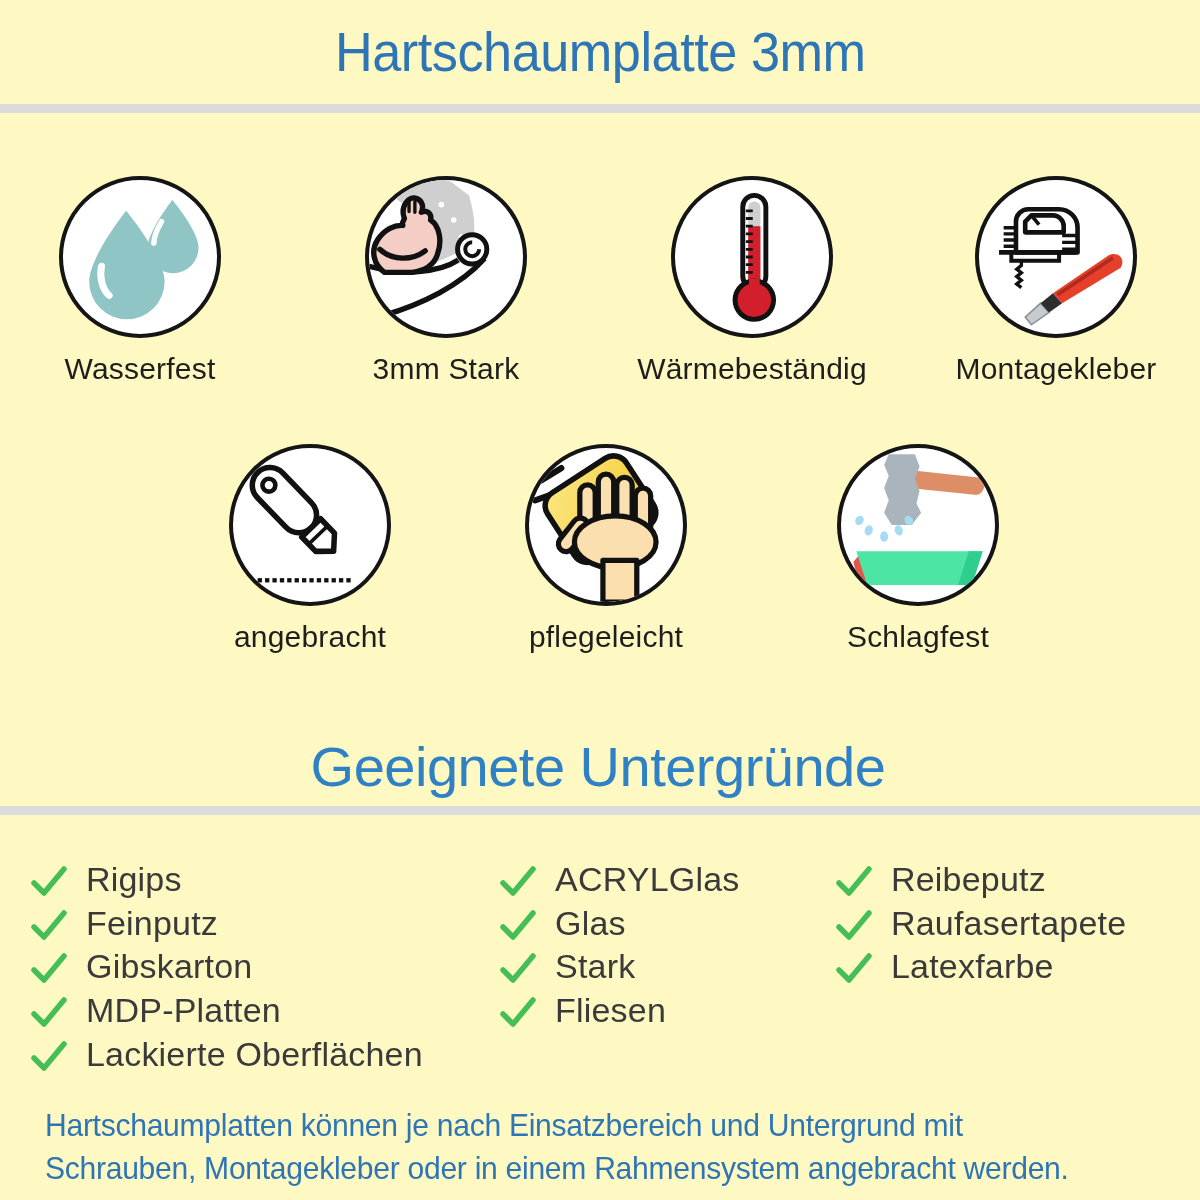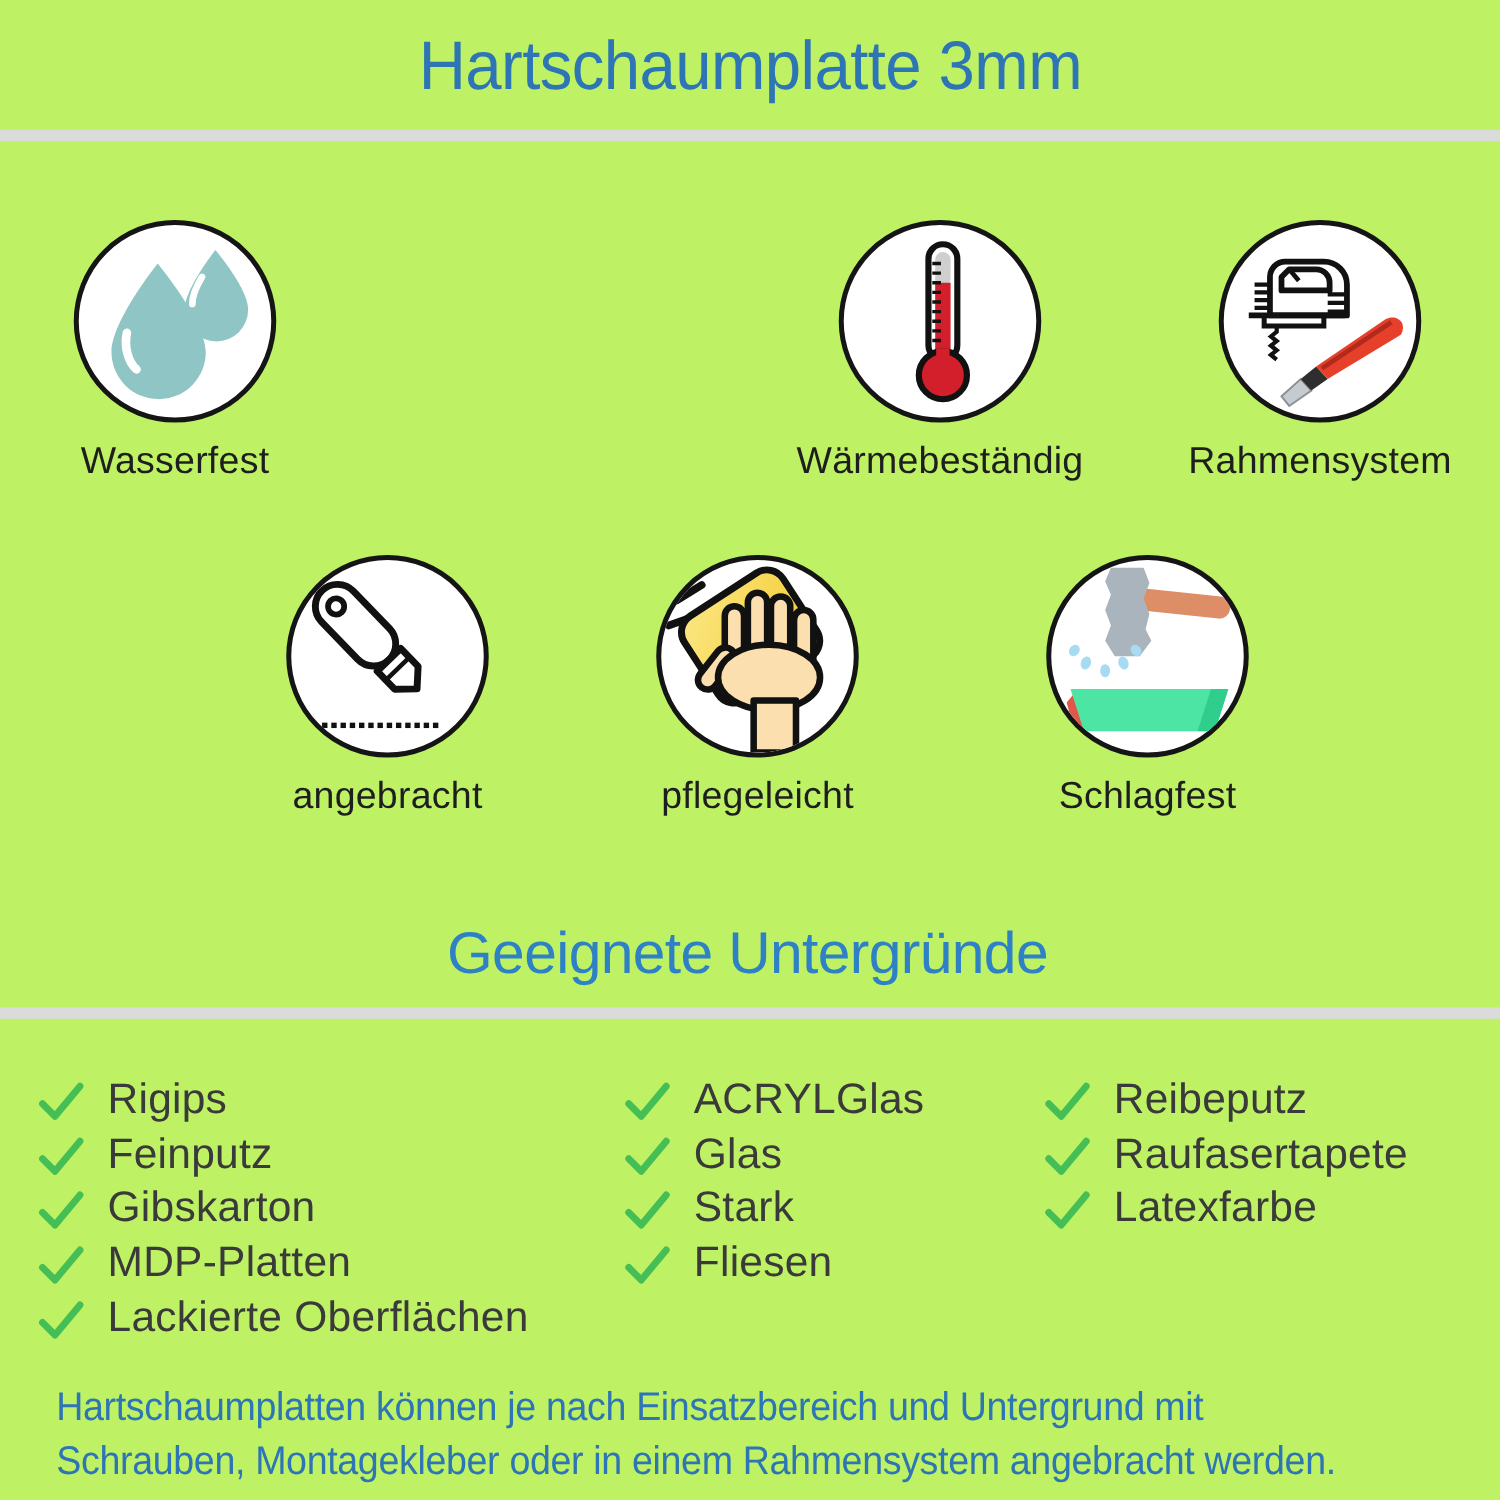--- a/index.html
+++ b/index.html
@@ -4,21 +4,21 @@
 <style>
   :root{
     --title-blue:#2E75B6;
     --section-blue:#2F81C5;
     --check-green:#45BF55;
     --text-dark:#3A3A3A;
     --divider-gray:#DBDBDB;
   }
   html,body{margin:0;padding:0;background:#fff;}
   .canvas{
-    position:relative;width:1200px;height:1200px;background:#bef264;overflow:hidden;
+    position:relative;width:1200px;height:1200px;background:#fef9c3;overflow:hidden;
     font-family:"Liberation Sans","DejaVu Sans",sans-serif;
   }
   .title{
     position:absolute;top:20px;left:0;right:0;margin:0;
     text-align:center;font-weight:400;font-size:55px;color:var(--title-blue);
   }
   .title span{display:inline-block;transform:scaleX(.95);letter-spacing:-.5px;}
   .bar{position:absolute;left:0;right:0;height:9px;background:var(--divider-gray);}
   .bar1{top:104px;}
   .bar2{top:806px;}
@@ -26,21 +26,21 @@
   .p0{left:-10px;top:176px}.p1{left:296px;top:176px}.p2{left:602px;top:176px}.p3{left:906px;top:176px}
   .p4{left:160px;top:444px}.p5{left:456px;top:444px}.p6{left:768px;top:444px}
   .circle{
     width:162px;height:162px;border-radius:50%;border:4px solid #151515;
     box-sizing:border-box;background:#fff;overflow:hidden;
   }
   .circle svg{width:100%;height:100%;display:block;}
   .flabel{margin-top:14px;font-size:30px;color:#1E1E1E;letter-spacing:.2px;white-space:nowrap;}
   .subtitle{
     position:absolute;top:734px;left:0;right:4px;margin:0;text-align:center;
-    font-weight:400;font-size:47px;color:var(--section-blue);letter-spacing:-.5px;
+    font-weight:400;font-size:56px;color:var(--section-blue);letter-spacing:-.5px;
   }
   .col{position:absolute;top:855px;}
   .c1{left:28px}.c2{left:497px}.c3{left:833px}
   .item{display:flex;align-items:flex-end;height:43.8px;}
   .check{width:42px;height:36px;flex:0 0 auto;margin-right:16px;}
   .itxt{font-size:34px;color:var(--text-dark);white-space:nowrap;letter-spacing:.2px;}
   .footer{
     position:absolute;left:45px;top:1104px;color:var(--title-blue);
     font-size:32px;line-height:43px;transform:scaleX(.94);transform-origin:left top;
     white-space:nowrap;letter-spacing:-.3px;
@@ -59,20 +59,38 @@
       <svg viewBox="0 0 100 100">
         <path d="M41 20 C41 20 17 50 17 66 A24.5 24.5 0 0 0 66 66 C66 50 41 20 41 20 Z" fill="#8FC6C5"></path>
         <path d="M71 13 C71 13 55 33 55 44 A16.5 16.5 0 0 0 88 44 C88 33 71 13 71 13 Z" fill="#8FC6C5"></path>
         <path d="M25 56 C23.5 63 25.5 71 30 75" stroke="#fff" stroke-width="4.5" fill="none" stroke-linecap="round"></path>
         <path d="M64 27 C61 32 59 37 59 41" stroke="#fff" stroke-width="3.5" fill="none" stroke-linecap="round"></path>
       </svg>
     </div>
     <div class="flabel">Wasserfest</div>
   </div>
 
+  <div class="feature p1">
+    <div class="circle">
+      <svg viewBox="0 0 100 100">
+        <path d="M17 12 C28 3 41 -3 53 1 L65 10 C68.5 22 69.5 32 67 43 L38 56 C44 37 33 21 17 12 Z" fill="#CFCFCF"></path>
+        <circle cx="47" cy="16" r="1.8" fill="#fff"></circle>
+          <circle cx="55" cy="26" r="1.8" fill="#fff"></circle>
+          <circle cx="60" cy="37" r="1.8" fill="#fff"></circle>
+        <circle cx="67" cy="45" r="9.5" fill="#fff" stroke="#111" stroke-width="3.2"></circle>
+        <path d="M67 40.5 a4.5 4.5 0 1 0 4.5 4.5" stroke="#111" stroke-width="2.6" fill="none"></path>
+        <path d="M0 56 C22 62 45 60.5 58 52" stroke="#111" stroke-width="3.5" fill="none"></path>
+        <path d="M9 88 C34 81 60 68 75 51" stroke="#111" stroke-width="3.5" fill="none"></path>
+        <path d="M23 25 C20 17 26 10 31 12 C35 13.5 35.5 18 34 21 C37 19 41 21.5 40 26 C46 30 47.5 40 44.5 48 C42.5 55 36 59 28 60 L10 60 C3 55 1 46 5.5 39 C10 32 17 29 22 29.5 C21 28 22.5 26.5 23 25 Z" fill="#F4CDC5" stroke="#111" stroke-width="3.5" stroke-linejoin="round"></path>
+        <path d="M26 13.5 L26 20.5 M29.8 14 L29.8 21" stroke="#111" stroke-width="2.2" stroke-linecap="round"></path>
+        <path d="M7 45 C15 52.5 28 52.5 36.5 46" stroke="#111" stroke-width="3.5" fill="none" stroke-linecap="round"></path>
+      </svg>
+    </div>
+    <div class="flabel">3mm Stark</div>
+  </div>
 
   <div class="feature p2">
     <div class="circle">
       <svg viewBox="0 0 100 100">
         <rect x="44" y="10" width="15" height="60" rx="7.5" fill="#fff" stroke="#111" stroke-width="3.2"></rect>
         <rect x="47.5" y="14" width="8" height="18" rx="4" fill="#CFCFCF"></rect>
         <rect x="47.5" y="30" width="8" height="42" fill="#D31F2B"></rect>
         <g stroke="#111" stroke-width="1.8">
           <path d="M46 20 h4.5M46 25 h4.5M46 30 h4.5M46 35 h4.5M46 40 h4.5M46 45 h4.5M46 50 h4.5M46 55 h4.5M46 60 h4.5"></path>
         </g>
@@ -95,21 +113,21 @@
         <path d="M16 31 h8 M16 35 h8 M16 39 h8 M16 43 h8" stroke="#111" stroke-width="2.2"></path>
         <path d="M13 47 h50" stroke="#111" stroke-width="3"></path>
         <path d="M21 47 v5.5 h31 v-5.5" stroke="#111" stroke-width="2.6" fill="none"></path>
         <path d="M27.5 52.5 v3 l-3 2.4 3 2.4 -3 2.4 3 2.4 -3 2.4 3 2.4" stroke="#111" stroke-width="2.2" fill="none"></path>
         <polygon points="30,89 40,80 45.5,86 34,94" fill="#C6CBD0" stroke="#8A9096" stroke-width="1"></polygon>
         <polygon points="40,80 48,73.5 54,80 45.5,86" fill="#2E2E2E"></polygon>
         <path d="M48 73.5 L84 49 C90 46 95.5 51 92 57 L54 80 Z" fill="#E6402B"></path>
         <path d="M51 74.5 L87 50.5" stroke="#B22A1B" stroke-width="2.4"></path>
       </svg>
     </div>
-    <div class="flabel">Rahmensystem</div>
+    <div class="flabel">Montagekleber</div>
   </div>
 
   <div class="feature p4">
     <div class="circle">
       <svg viewBox="0 0 100 100">
         <g transform="rotate(-44 40 40)" fill="#fff" stroke="#111" stroke-width="3.6" stroke-linejoin="round">
           <rect x="28" y="6" width="23" height="50" rx="11.5"></rect>
           <circle cx="39" cy="17" r="4.2" stroke-width="3"></circle>
           <path d="M31 56 h17 v13 l-8.5 8 -8.5 -8 z"></path>
           <path d="M31 62.5 h17" stroke-width="2.4"></path>

